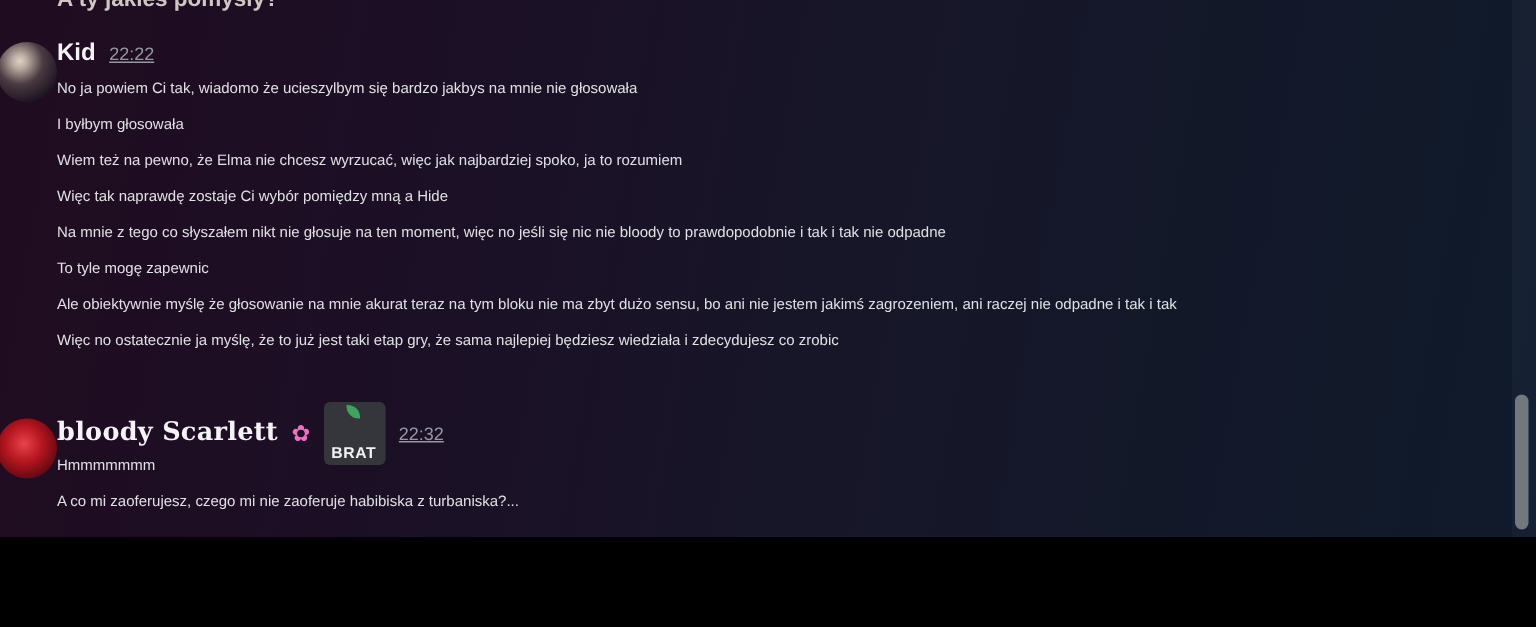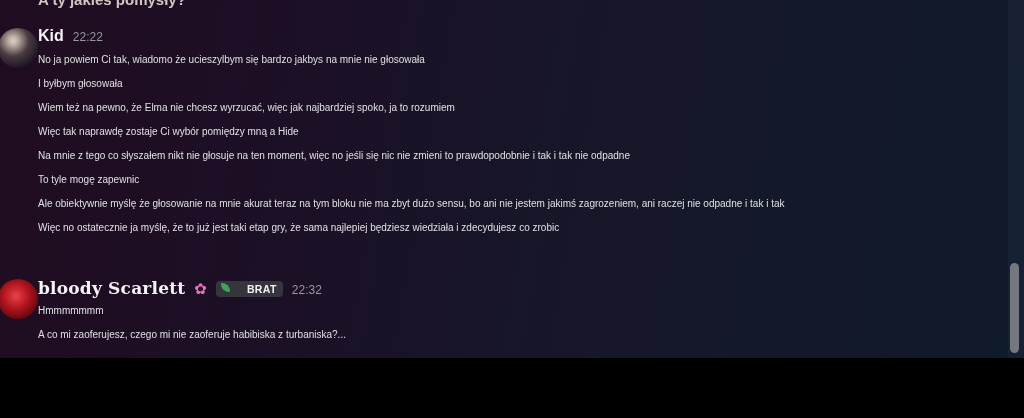--- a/index.html
+++ b/index.html
@@ -15,25 +15,25 @@
   .avatar{position:absolute;left:-2px;width:40px;height:40px;border-radius:50%;}
   .avatar-kid{top:28px;background:radial-gradient(circle at 38% 32%,#ddd3c8 0%,#b7a99e 14%,#4a3a42 42%,#1a1220 78%,#120c18 100%);}
   .avatar-scarlett{top:279px;background:radial-gradient(circle at 45% 42%,#e8434c 0%,#b5161f 38%,#6e0913 70%,#3c030c 100%);}
   .group{position:absolute;left:38px;}
   .g-kid{top:27px;}
   .g-scarlett{top:278px;}
   .msg-header{display:flex;align-items:baseline;gap:9px;height:21px;}
   .author{font-size:16px;font-weight:700;color:#f4f4f6;cursor:pointer;}
   .author-serif{font-family:"DejaVu Serif",serif;font-size:17px;letter-spacing:.2px;}
   .flower{font-size:15px;color:#f06ec2;align-self:center;}
-  .badge{display:inline-flex;gap:17px;background:#35363c;border-radius:4px;
-         padding:2px 6px 2px 5px;align-self:center;}
+  .badge{display:inline-flex;align-items:center;gap:17px;background:#35363c;border-radius:4px;
+         padding:2px 6px 2px 5px;align-self:center;flex-direction:column;}
   .badge-leaf{width:9px;height:9px;background:#3ba55c;border-radius:0 90% 0 90%;}
   .badge-text{font-size:10.5px;font-weight:800;color:#f1f2f4;letter-spacing:.4px;}
-  .timestamp{font-size:12px;color:#9598a1;}
+  .timestamp{font-size:12px;color:#9598a1;text-decoration:underline;}
   .lines{width:962px;}
   .line{font-size:10px;line-height:24px;color:#dfe0e3;}
   
   .composer{position:absolute;left:0;top:377px;width:1010px;height:45px;border-radius:9px 9px 0 0;
     background:linear-gradient(90deg,#53316f 0%,#3e2c5e 28%,#27304f 58%,#173a56 84%,#123a58 100%);
     display:flex;align-items:center;}
   .plus-wrap{position:absolute;left:9px;top:8px;width:25px;height:25px;display:flex;align-items:center;justify-content:center;cursor:pointer;}
   .caret{position:absolute;left:119px;top:9px;width:1.5px;height:21px;background:#d4cede;}
   .composer-input{position:absolute;left:124px;top:6px;width:560px;height:28px;background:transparent;border:none;outline:none;
     font-family:"Liberation Sans",sans-serif;font-size:19px;color:#e6e2ee;}
@@ -55,21 +55,21 @@
   <div class="group g-kid">
     <div class="msg-header">
       <span class="author">Kid</span>
       <span class="timestamp">22:22</span>
     </div>
     <div class="lines">
       <div class="line">No ja powiem Ci tak, wiadomo że ucieszylbym się bardzo jakbys na mnie nie głosowała</div>
       <div class="line">I byłbym głosowała</div>
       <div class="line">Wiem też na pewno, że Elma nie chcesz wyrzucać, więc jak najbardziej spoko, ja to rozumiem</div>
       <div class="line">Więc tak naprawdę zostaje Ci wybór pomiędzy mną a Hide</div>
-      <div class="line">Na mnie z tego co słyszałem nikt nie głosuje na ten moment, więc no jeśli się nic nie zmieni to prawdopodobnie i tak i tak nie odpadne</div>
+      <div class="line">Na mnie z tego co słyszałem nikt nie głosuje na ten moment, więc no jeśli się nic nie bloody to prawdopodobnie i tak i tak nie odpadne</div>
       <div class="line">To tyle mogę zapewnic</div>
       <div class="line">Ale obiektywnie myślę że głosowanie na mnie akurat teraz na tym bloku nie ma zbyt dużo sensu, bo ani nie jestem jakimś zagrozeniem, ani raczej nie odpadne i tak i tak</div>
       <div class="line">Więc no ostatecznie ja myślę, że to już jest taki etap gry, że sama najlepiej będziesz wiedziała i zdecydujesz co zrobic</div>
     </div>
   </div>
 
   <div class="avatar avatar-scarlett"></div>
   <div class="group g-scarlett">
     <div class="msg-header">
       <span class="author author-serif">bloody Scarlett</span>

